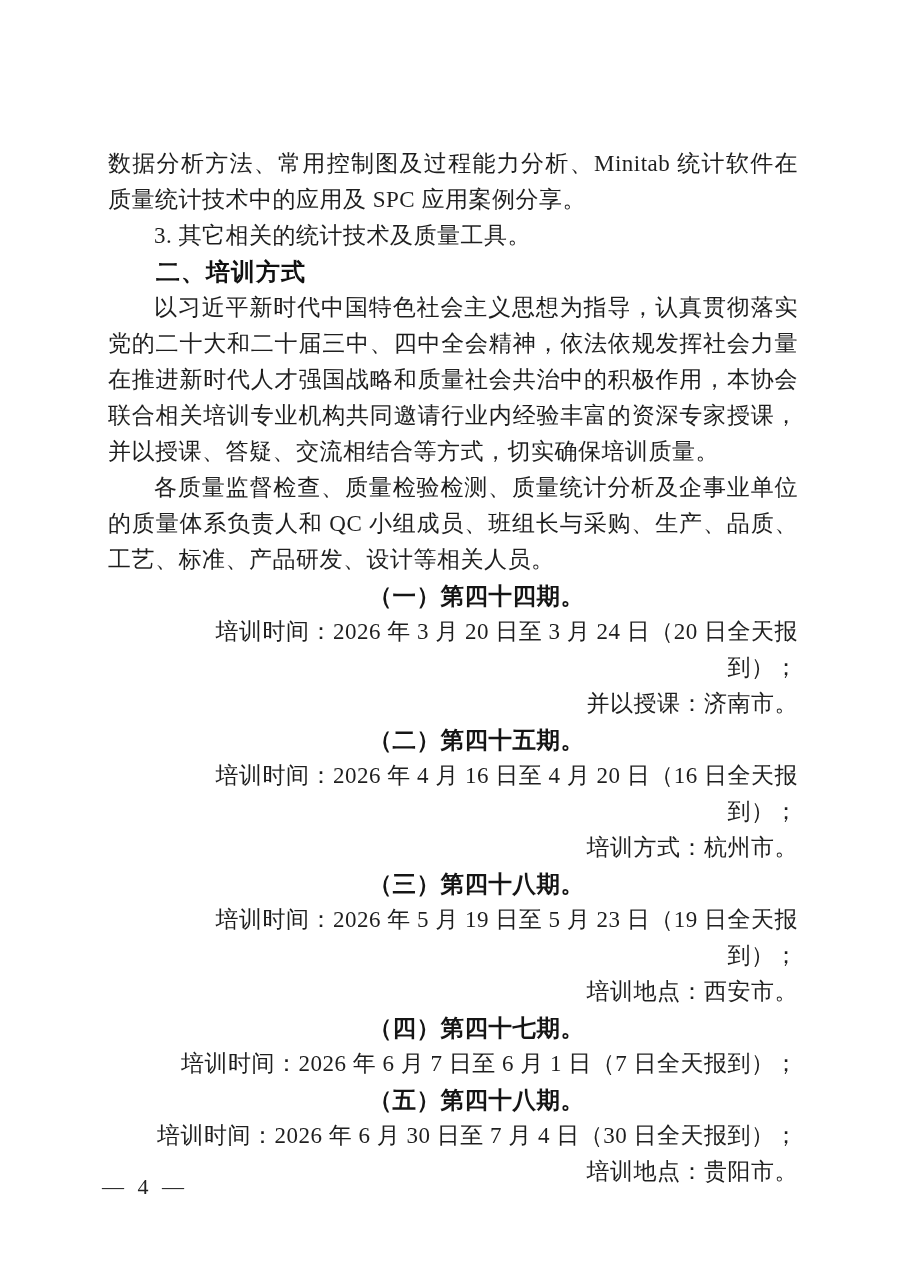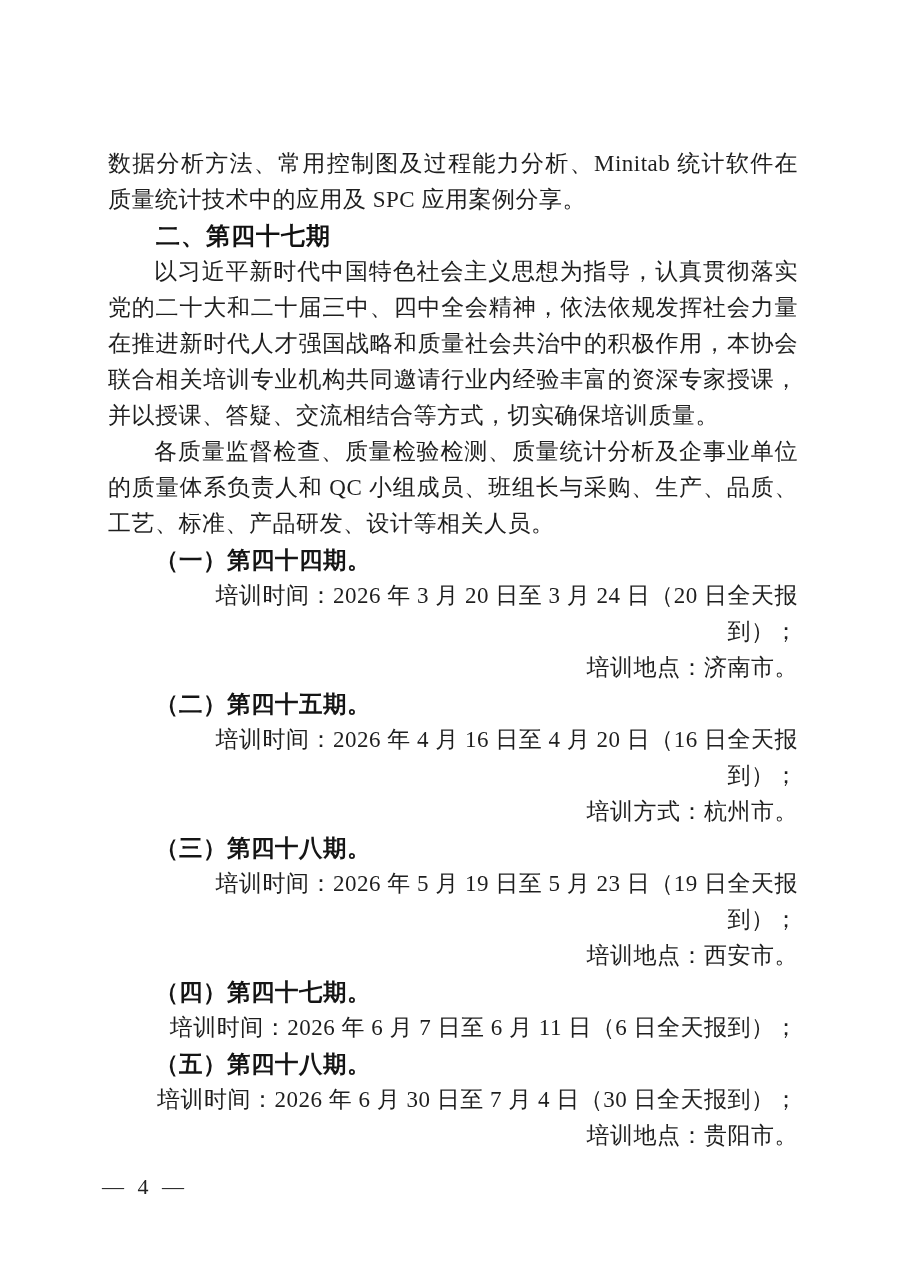--- a/index.html
+++ b/index.html
@@ -35,21 +35,21 @@
     font-size: 24px;
     line-height: 36px;
     text-indent: 2em;
     text-align: left;
     letter-spacing: 1px;
     color: #111;
   }
   p.session-title {
     font-weight: bold;
     text-indent: 2em;
-    text-align: left;
+    text-align: center;
     font-size: 23.5px;
     color: #151515;
   }
   p.session-line {
     text-indent: 2em;
     text-align: right;
   }
   .page-number {
     position: absolute;
     left: 102px;
@@ -61,41 +61,42 @@
   }
 </style>
 </head>
 <body>
 
 <div class="page">
   <div class="content">
 
     <p class="cont">数据分析方法、常用控制图及过程能力分析、Minitab 统计软件在质量统计技术中的应用及 SPC 应用案例分享。</p>
 
+    <p class="body">3. 其它相关的统计技术及质量工具。</p>
 
-    <h2 class="sec">二、第四十七期</h2>
+    <h2 class="sec">二、培训方式</h2>
     <p class="body">以习近平新时代中国特色社会主义思想为指导，认真贯彻落实党的二十大和二十届三中、四中全会精神，依法依规发挥社会力量在推进新时代人才强国战略和质量社会共治中的积极作用，本协会联合相关培训专业机构共同邀请行业内经验丰富的资深专家授课，并以授课、答疑、交流相结合等方式，切实确保培训质量。</p>
 
     <p class="body">各质量监督检查、质量检验检测、质量统计分析及企事业单位的质量体系负责人和 QC 小组成员、班组长与采购、生产、品质、工艺、标准、产品研发、设计等相关人员。</p>
 
 
     <p class="session-title">（一）第四十四期。</p>
     <p class="session-line">培训时间：2026 年 3 月 20 日至 3 月 24 日（20 日全天报到）；</p>
-    <p class="session-line">培训地点：济南市。</p>
+    <p class="session-line">并以授课：济南市。</p>
 
     <p class="session-title">（二）第四十五期。</p>
     <p class="session-line">培训时间：2026 年 4 月 16 日至 4 月 20 日（16 日全天报到）；</p>
     <p class="session-line">培训方式：杭州市。</p>
 
     <p class="session-title">（三）第四十八期。</p>
     <p class="session-line">培训时间：2026 年 5 月 19 日至 5 月 23 日（19 日全天报到）；</p>
     <p class="session-line">培训地点：西安市。</p>
 
     <p class="session-title">（四）第四十七期。</p>
-    <p class="session-line">培训时间：2026 年 6 月 7 日至 6 月 11 日（6 日全天报到）；</p>
+    <p class="session-line">培训时间：2026 年 6 月 7 日至 6 月 1 日（7 日全天报到）；</p>
 
     <p class="session-title">（五）第四十八期。</p>
     <p class="session-line">培训时间：2026 年 6 月 30 日至 7 月 4 日（30 日全天报到）；</p>
     <p class="session-line">培训地点：贵阳市。</p>
 
   </div>
 
   <div class="page-number">— 4 —</div>
 </div>
 

